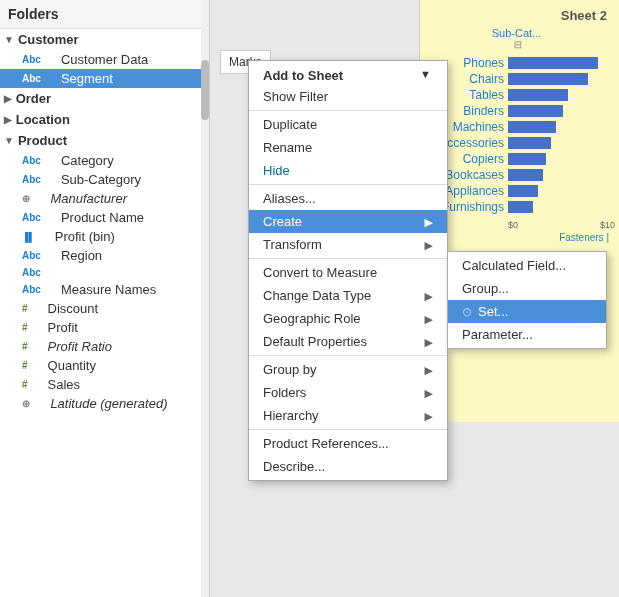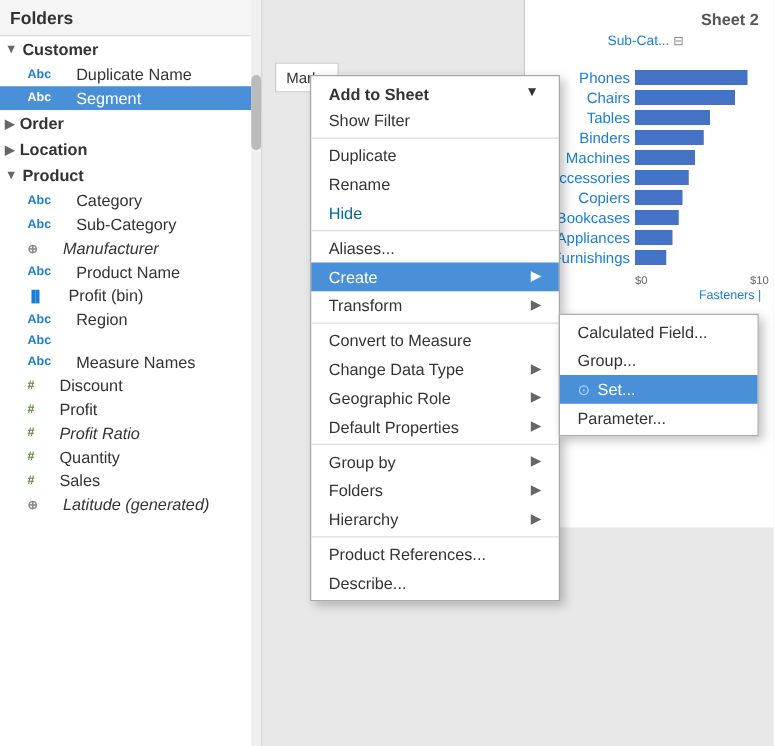--- a/index.html
+++ b/index.html
@@ -107,21 +107,21 @@
       position: relative;
       overflow: hidden;
     }
 
     
     .sheet-area {
       position: absolute;
       top: 0; right: 0;
       width: 200px;
       height: 422px;
-      background: #ffffff;
+      background: #fef9c3;
       border-left: 1px solid #ccc;
       padding: 4px;
     }
 
     .bar-chart {
       padding: 2px 0;
     }
 
     .bar-row {
       display: flex;
@@ -172,21 +172,21 @@
       background: #fff;
       border: 1px solid #aaa;
       box-shadow: 3px 3px 8px rgba(0,0,0,0.25);
       min-width: 200px;
       z-index: 100;
       padding: 2px 0;
     }
 
     .menu-item {
       display: flex;
-      align-items: flex-start;
+      align-items: flex-end;
       justify-content: space-between;
       padding: 4px 14px;
       cursor: pointer;
       color: #333;
       white-space: nowrap;
     }
     .menu-item.highlighted {
       background: #4a90d9;
       color: #fff;
     }
@@ -264,21 +264,22 @@
     }
 
     
     .subcat-header {
       display: flex;
       align-items: center;
       justify-content: center;
       font-size: 11px;
       color: #1a7fd4;
       padding-right: 6px;
-      margin-bottom: 14px;
+      margin-bottom: 4px;
+      flex-direction: column;
     }
 
     .fasteners-label {
       font-size: 10px;
       color: #1a7fd4;
       text-align: right;
       padding-right: 6px;
       margin-top: 2px;
     }
   </style>
@@ -289,21 +290,21 @@
 
   <div class="left-panel">
     <div class="panel-header">Folders</div>
 
     <div class="folder-name">
       <span class="chevron">▼</span>
       <span>Customer</span>
     </div>
     <div class="field-item">
       <span class="field-icon abc">Abc</span>
-      <span class="field-label">Duplicate Name</span>
+      <span class="field-label">Customer Data</span>
     </div>
     <div class="field-item selected">
       <span class="field-icon abc">Abc</span>
       <span class="field-label">Segment</span>
     </div>
 
     <div class="folder-name">
       <span class="chevron">▶</span>
       <span>Order</span>
     </div>

